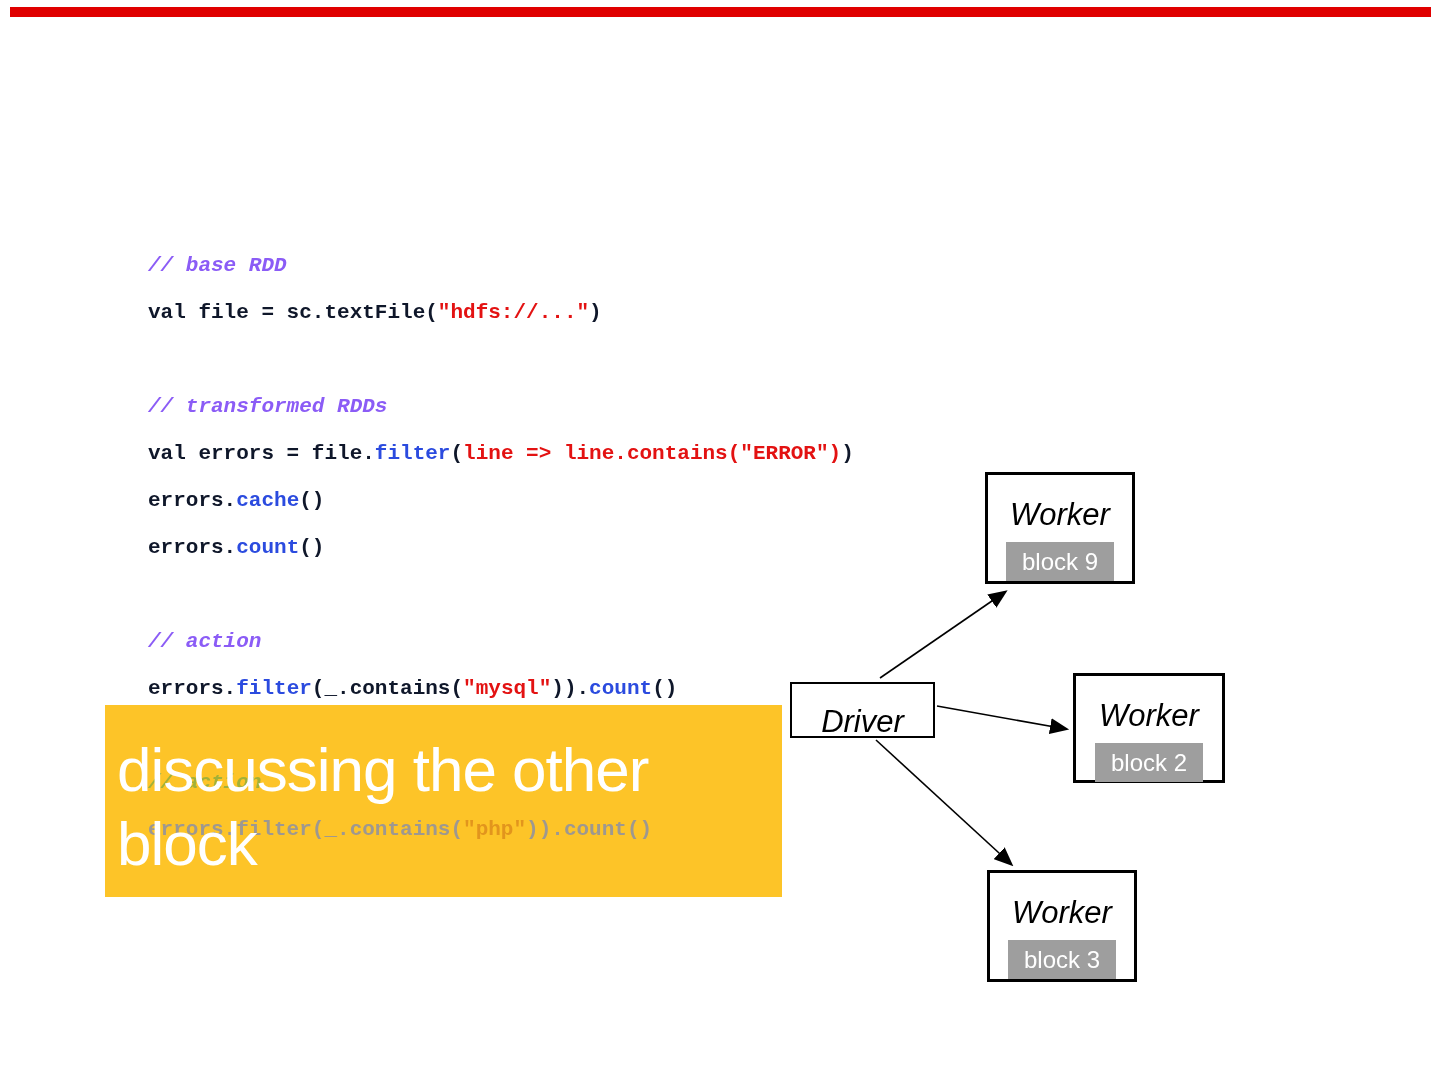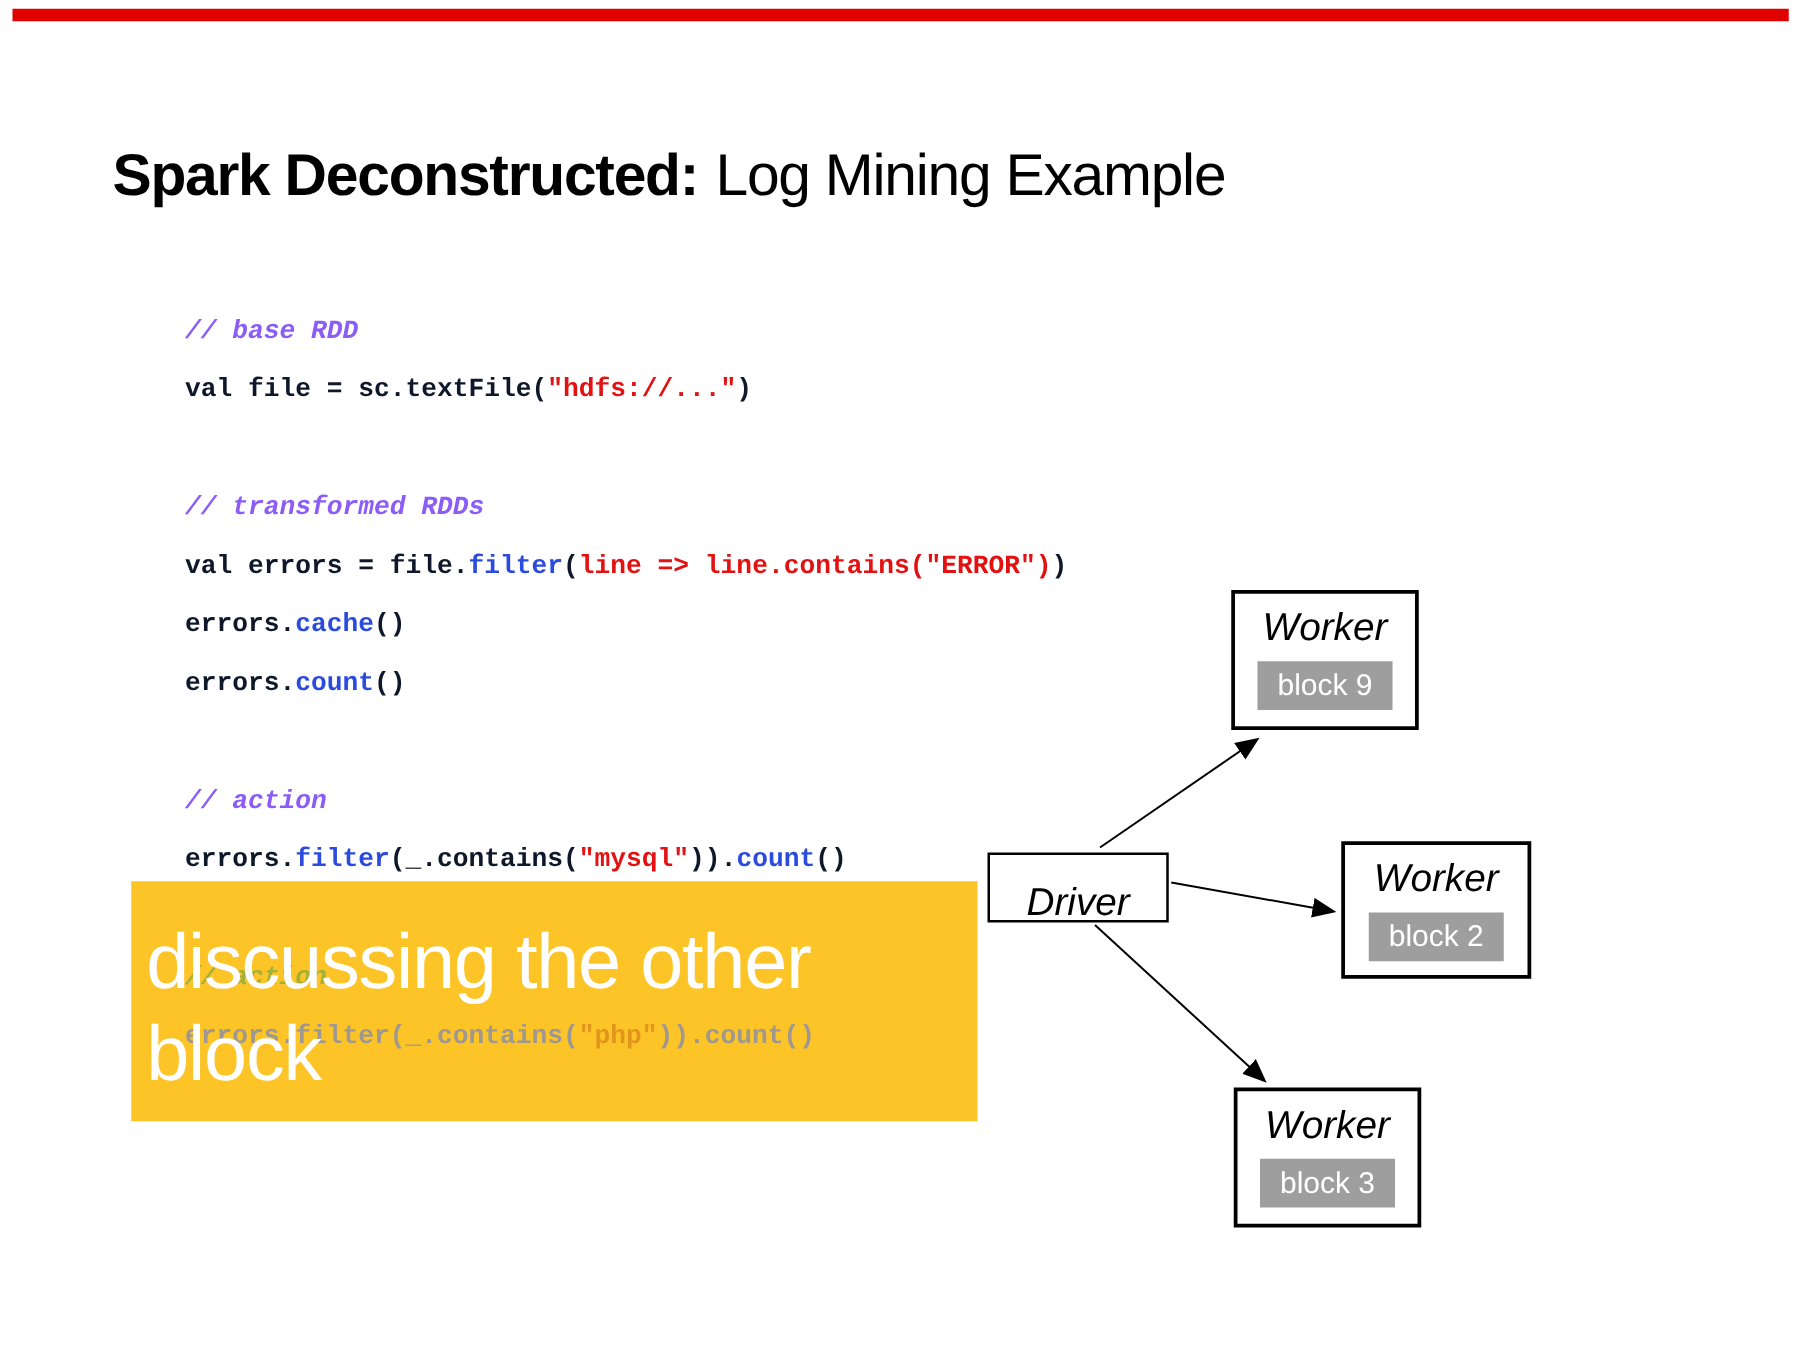--- a/index.html
+++ b/index.html
@@ -46,21 +46,21 @@
     position:absolute;left:117px;top:733px;z-index:4;
     color:#ffffff;font-weight:normal;font-size:62px;line-height:74px;
     letter-spacing:-1px;
   }
   
   .node{
     position:absolute;background:#ffffff;border:3px solid #000;
     box-sizing:border-box;text-align:center;z-index:1;
   }
   .node .node-label{
-    font-style:italic;font-size:31px;color:#000;margin-top:9px;
+    font-style:italic;font-size:31px;color:#000;margin-top:22px;
   }
   .chip{
     margin:9px auto 0 auto;width:108px;height:39px;line-height:39px;
     background:#9e9e9e;color:#ffffff;font-size:24px;
   }
   #driver-box{
     left:790px;top:682px;width:145px;height:56px;border-width:2px;
   }
   #driver-box .node-label{margin-top:17px;line-height:42px;}
   #worker1-box{left:985px;top:472px;width:150px;height:112px;}
@@ -69,23 +69,20 @@
   
   #arrows{position:absolute;left:0;top:0;z-index:1;}
 </style>
 </head>
 <body>
 
 <div id="slide">
 
   <div class="accent-bar"></div>
 
-  <div class="title">
-    <span class="t-bold">Spark Deconstructed:</span><span class="t-reg">Log Mining Example</span>
-  </div>
 
   <div id="code-main" class="codeblock"><div class="code-line"><span class="seg-comment">// base RDD</span></div><div class="code-line"><span class="seg-plain">val file = sc.textFile(</span><span class="seg-string">"hdfs://..."</span><span class="seg-plain">)</span></div><div class="code-line">&nbsp;</div><div class="code-line"><span class="seg-comment">// transformed RDDs</span></div><div class="code-line"><span class="seg-plain">val errors = file.</span><span class="seg-keyword">filter</span><span class="seg-plain">(</span><span class="seg-string">line =&gt; line.contains("ERROR")</span><span class="seg-plain">)</span></div><div class="code-line"><span class="seg-plain">errors.</span><span class="seg-keyword">cache</span><span class="seg-plain">()</span></div><div class="code-line"><span class="seg-plain">errors.</span><span class="seg-keyword">count</span><span class="seg-plain">()</span></div><div class="code-line">&nbsp;</div><div class="code-line"><span class="seg-comment">// action</span></div><div class="code-line"><span class="seg-plain">errors.</span><span class="seg-keyword">filter</span><span class="seg-plain">(_.contains(</span><span class="seg-string">"mysql"</span><span class="seg-plain">)).</span><span class="seg-keyword">count</span><span class="seg-plain">()</span></div></div>
 
   <div class="callout"></div>
 
   <div id="code-faded" class="codeblock"><div class="code-line"><span class="seg-faded_comment">// action</span></div><div class="code-line"><span class="seg-faded_plain">errors.filter(_.contains(</span><span class="seg-faded_string">"php"</span><span class="seg-faded_plain">)).count()</span></div></div>
 
   <div class="callout-text">
     <div>discussing the other</div>
     <div>block</div>

